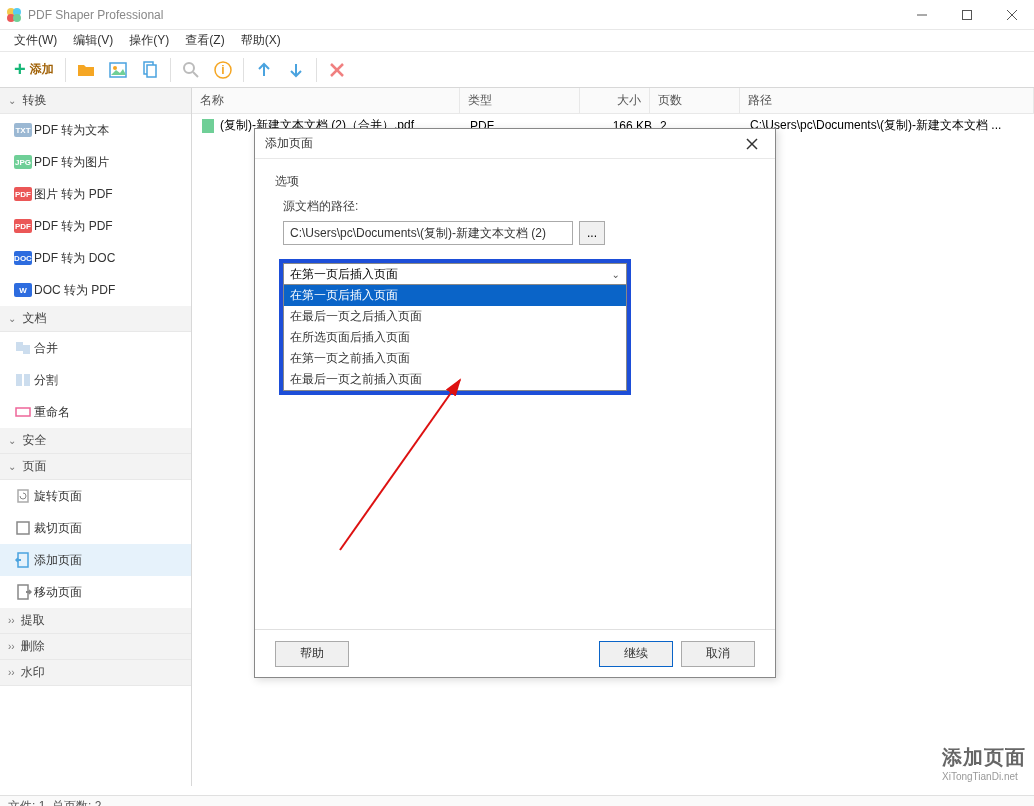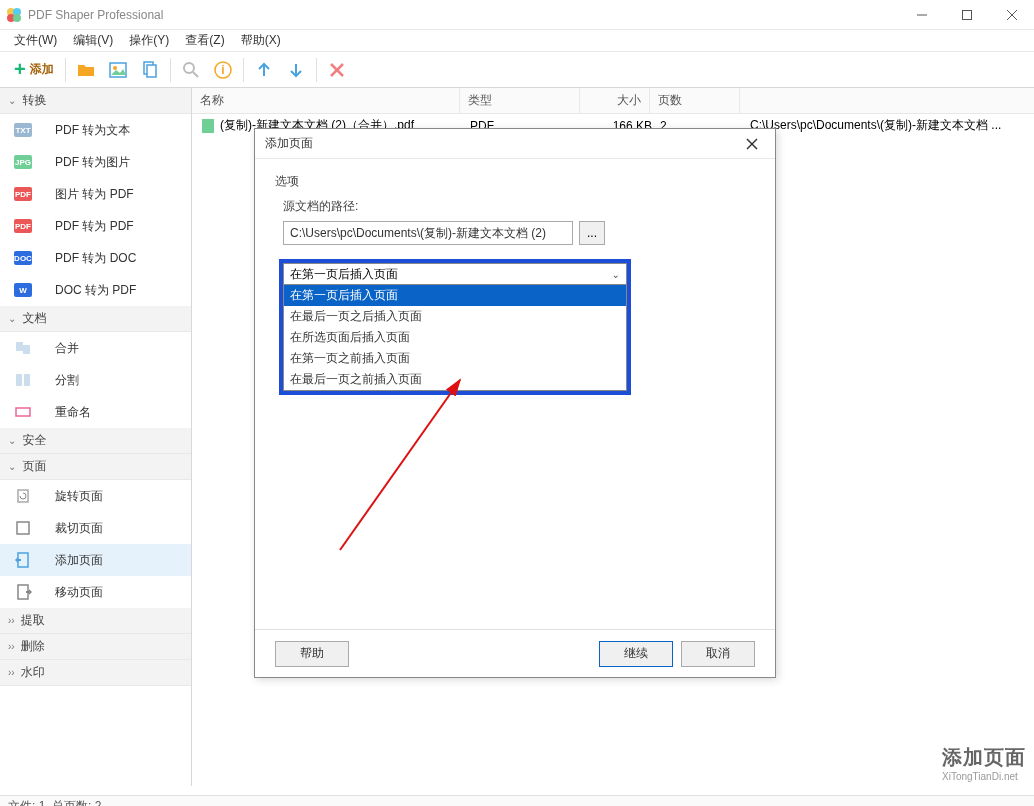--- a/index.html
+++ b/index.html
@@ -23,21 +23,21 @@
 .tb-sep { width: 1px; height: 24px; background: #e0e0e0; margin: 0 3px; }
 .add-icon { color: #16b777; font-size: 20px; font-weight: bold; }
 .add-text { color: #a16207; font-weight: bold; }
 .tb-icon { width: 18px; height: 18px; display: flex; align-items: center; justify-content: center; }
 
 
 .main { display: flex; height: calc(100% - 30px - 22px - 36px - 20px); }
 .sidebar { width: 192px; border-right: 1px solid #d8d8d8; overflow: auto; }
 .sb-header { background: #f3f3f3; padding: 4px 8px; display: flex; align-items: center; gap: 6px; color: #444; border-bottom: 1px solid #e8e8e8; }
 .sb-header .chev { font-size: 10px; color: #777; }
-.sb-item { display: flex; align-items: center; gap: 23px; padding: 7px 8px 7px 14px; color: #333; }
+.sb-item { display: flex; align-items: center; gap: 2px; padding: 7px 8px 7px 14px; color: #333; }
 .sb-item.selected { background: #e6f2fb; }
 .sb-icon { width: 18px; height: 18px; display: flex; align-items: center; justify-content: center; }
 .badge { width: 18px; height: 14px; border-radius: 2px; color: #fff; font-size: 8px; font-weight: bold; display: flex; align-items: center; justify-content: center; }
 
 
 .content { flex: 1; display: flex; flex-direction: column; }
 .col-headers { display: flex; background: #fafafa; border-bottom: 1px solid #e8e8e8; }
 .col-h { padding: 4px 8px; color: #555; border-right: 1px solid #e8e8e8; }
 .file-row { display: flex; align-items: center; padding: 3px 8px; }
 .file-row .cell { padding: 0 4px; }
@@ -322,20 +322,21 @@
         <span>水印</span>
       </div>
   </div>
 
   <div class="content">
     <div class="col-headers">
       <div class="col-h" style="width:268px">名称</div>
       <div class="col-h" style="width:120px">类型</div>
       <div class="col-h" style="width:70px;text-align:right">大小</div>
       <div class="col-h" style="width:90px">页数</div>
+      <div class="col-h" style="flex:1">路径</div>
     </div>
     <div class="file-row">
       <svg class="file-icon-s" viewBox="0 0 16 16">
           <rect x="2" y="1" width="12" height="14" fill="#6fcf97"></rect>
         </svg>
       <span class="cell" style="width:250px;overflow:hidden;white-space:nowrap;text-overflow:ellipsis">(复制)-新建文本文档 (2)（合并）.pdf</span>
       <span class="cell" style="width:120px">PDF</span>
       <span class="cell" style="width:70px;text-align:right">166 KB</span>
       <span class="cell" style="width:90px">2</span>
       <span class="cell" style="flex:1;overflow:hidden;white-space:nowrap">C:\Users\pc\Documents\(复制)-新建文本文档 ...</span>

